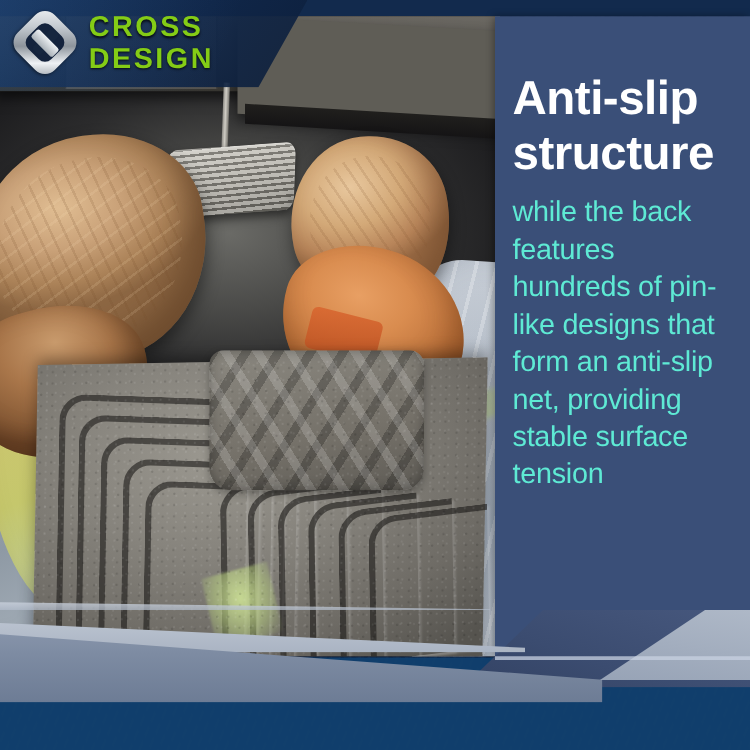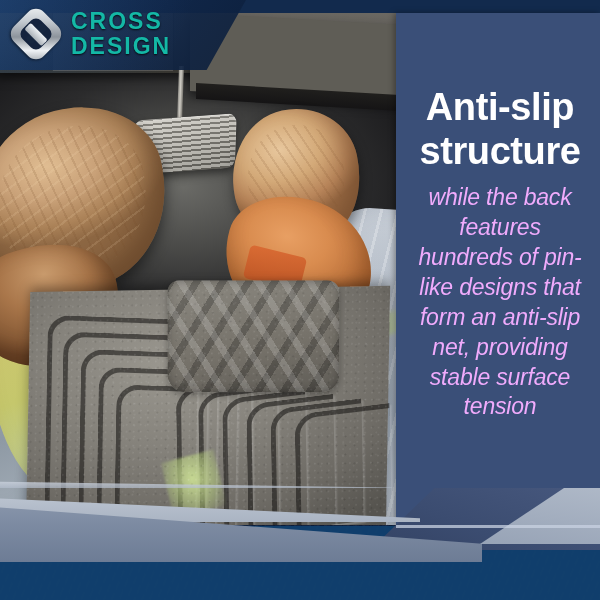--- a/index.html
+++ b/index.html
@@ -366,42 +366,40 @@
   .text-panel {
     position: absolute;
     left: 396px;
     top: 13px;
     width: 204px;
     height: 512px;
     background: #3a4f78;
     box-shadow: -2px 0 6px rgba(0,0,0,0.35);
   }
   .panel-inner {
-    padding: 72px 10px 0 14px;
-    text-align: center;
+    padding: 44px 10px 0 14px;
   }
   .headline {
     color: #ffffff;
     font-size: 38px;
     font-weight: bold;
     line-height: 1.16;
     letter-spacing: -0.4px;
     margin: 0 0 10px 0;
   }
   .headline .line2 {
     display: block;
   }
   .body-copy {
-    color: #f0abfc;
+    color: #5eead4;
     font-size: 23px;
     font-weight: normal;
     line-height: 1.30;
     margin: 0;
     letter-spacing: -0.2px;
-    font-style: italic;
   }
 
   
   .header-bar {
     position: absolute;
     left: 0;
     top: 0;
     width: 246px;
     height: 70px;
     background: linear-gradient(130deg, rgba(22,48,86,0.88) 0%, rgba(16,38,72,0.92) 55%, rgba(12,30,58,0.9) 100%);
@@ -469,21 +467,21 @@
     background: #16263f;
     transform: rotate(45deg);
     border-radius: 3px;
   }
   .logo-text {
     line-height: 1.0;
   }
   .logo-text .l1,
   .logo-text .l2 {
     display: block;
-    color: #14b8a6;
+    color: #84cc16;
     font-size: 23px;
     font-weight: bold;
     letter-spacing: 2.0px;
     text-shadow: 0 1px 2px rgba(0,0,0,0.8);
   }
   .logo-text .l2 {
     margin-top: 2px;
     text-align: center;
   }
 

